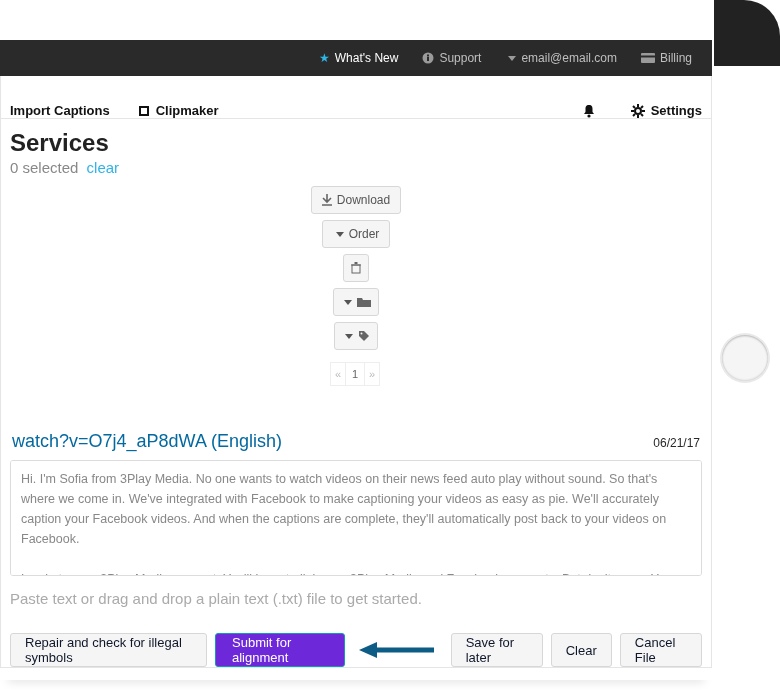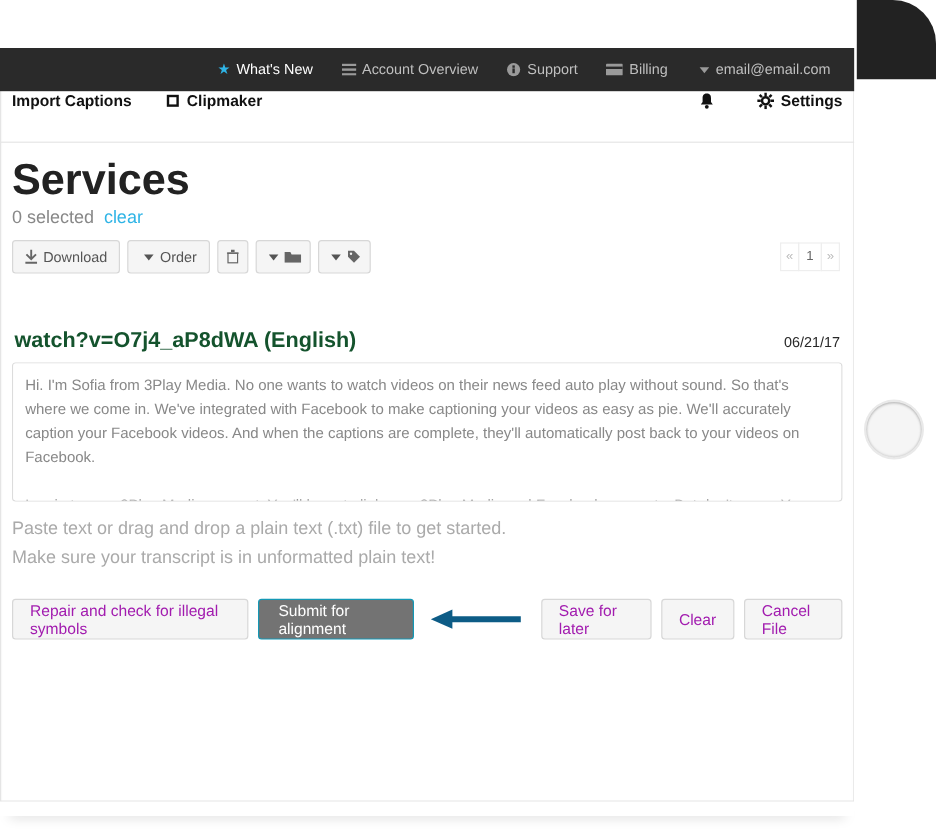--- a/index.html
+++ b/index.html
@@ -6,105 +6,93 @@
 .device-frame{position:relative;width:780px;height:700px;box-sizing:border-box;overflow:hidden;}
 .screen{position:absolute;left:0;top:40px;right:68px;bottom:32px;background:#fff;box-shadow:0 0 0 1px #e5e5e5 inset,0 8px 10px -8px rgba(0,0,0,0.4) inset;overflow:hidden;}
 .round-corner{position:absolute;top:0;right:0;width:66px;height:66px;background:#222;border-top-right-radius:36px;}
 .home-button{position:absolute;right:12px;top:335px;width:46px;height:46px;border-radius:50%;background:#f5f5f5;box-shadow:inset 0 1px 2px rgba(0,0,0,0.25),inset 0 -1px 2px rgba(0,0,0,0.1),0 0 0 2px #e9e9e9;}
 
 .topnav{height:36px;background:#2a2a2a;color:#bfbfbf;display:flex;align-items:center;justify-content:flex-end;padding:0 8px;font-size:12px;}
 .topnav .item{display:flex;align-items:center;gap:5px;padding:0 12px;height:36px;cursor:pointer;}
 .topnav .item.active{color:#fff;}
 .topnav .star{color:#2fb4e6;}
 
-.subnav{height:42px;border-bottom:1px solid #e5e5e5;display:flex;align-items:flex-start;padding:0 10px;font-size:13px;color:#111;}
+.subnav{height:42px;border-bottom:1px solid #e5e5e5;display:flex;align-items:flex-end;padding:0 10px;font-size:13px;color:#111;}
 .subnav .sn-left{display:flex;align-items:center;gap:28px;}
 .subnav .sn-left .item{display:flex;align-items:center;gap:6px;font-weight:bold;cursor:pointer;}
 .subnav .spacer{flex:1;}
 .subnav .sn-right{display:flex;align-items:center;gap:36px;}
 .subnav .sn-right .item{display:flex;align-items:center;gap:6px;font-weight:bold;cursor:pointer;}
 
 .content{padding:8px 10px;}
-.page-title{font-size:36px;font-weight:bold;color:#222;margin:2px 0 0;}
+.page-title{font-size:24px;font-weight:bold;color:#222;margin:2px 0 0;}
 .sel-line{font-size:15px;color:#888;margin-top:2px;}
 .sel-line a{color:#2fb4e6;text-decoration:none;margin-left:4px;}
 
-.toolbar{margin-top:10px;display:flex;align-items:center;gap:6px;}
+.toolbar{margin-top:10px;display:flex;align-items:center;gap:6px;flex-direction:column;}
 .btn{display:inline-flex;align-items:center;gap:5px;height:26px;padding:0 10px;background:#f5f5f5;border:1px solid #d7d7d7;border-radius:3px;color:#555;font-size:12px;cursor:pointer;user-select:none;}
 .btn.sm{padding:0 7px;}
 .caret-down{display:inline-block;width:0;height:0;border-left:4px solid transparent;border-right:4px solid transparent;border-top:5px solid #555;margin-left:3px;}
 .tb-spacer{flex:1;}
 .pager{display:flex;align-items:center;gap:0;margin-right:2px;}
 .pager .pbtn{width:14px;height:22px;border:1px solid #eee;color:#bbb;font-size:11px;display:flex;align-items:center;justify-content:center;background:#fff;}
 .pager .pnum{width:18px;height:22px;border:1px solid #eee;font-size:11px;color:#666;display:flex;align-items:center;justify-content:center;margin:0 -1px;}
 
 .panel{margin-top:22px;border:0;}
 .panel-head{display:flex;align-items:baseline;justify-content:space-between;padding:0 2px 8px;}
-.panel-title{font-size:18px;font-weight:bold;color:#14532d;}
+.panel-title{font-size:18px;font-weight:normal;color:#0369a1;}
 .panel-date{font-size:12px;font-weight:normal;color:#282828;margin-top:28px;}
 .ta{width:100%;box-sizing:border-box;border:1px solid #dcdcdc;border-radius:3px;padding:8px 10px;color:#888;font-size:12.5px;line-height:1.6;height:116px;resize:none;font-family:inherit;background:#fff;}
 .hint{font-size:15px;color:#aaa;margin-top:8px;line-height:1.6;}
 
 .actions{margin-top:22px;display:flex;align-items:center;gap:8px;}
-.btn-lt{height:32px;padding:0 14px;border:1px solid #d7d7d7;background:#f5f5f5;border-radius:3px;color:#a21caf;font-size:13px;display:inline-flex;align-items:center;cursor:pointer;}
-.btn-primary{height:32px;padding:0 16px;background:#737373;border:1px solid #1498b5;color:#fff;border-radius:3px;font-size:13px;display:inline-flex;align-items:center;cursor:pointer;}
+.btn-lt{height:32px;padding:0 14px;border:1px solid #d7d7d7;background:#f5f5f5;border-radius:3px;color:#0f172a;font-size:13px;display:inline-flex;align-items:center;cursor:pointer;}
+.btn-primary{height:32px;padding:0 16px;background:#6d28d9;border:1px solid #1498b5;color:#fff;border-radius:3px;font-size:13px;display:inline-flex;align-items:center;cursor:pointer;}
 .arrow-callout{display:inline-block;margin-left:6px;}
 
 svg{display:block;}
 
 .bottom-shadow{position:absolute;left:0;right:68px;bottom:20px;height:18px;box-shadow:0 8px 10px -8px rgba(0,0,0,0.4);}
 </style>
 </head>
 <body>
 
 <div class="device-frame">
   <div class="round-corner"></div>
   <div class="home-button"></div>
 
   <div class="screen">
 
     <div class="topnav">
       <div class="item active">
         <span class="star">★</span>
         <span>What's New</span>
-      </div>
-      <div class="item">
-        <span>
-          <svg width="12" height="10">
-              <g fill="#9a9a9a">
-                <rect y="0" width="12" height="2"></rect>
-                <rect y="4" width="12" height="2"></rect>
-                <rect y="8" width="12" height="2"></rect>
-              </g>
-            </svg>
-        </span>
-        <span>Account Overview</span>
       </div>
       <div class="item">
         <span>
           <svg width="12" height="12">
               <circle cx="6" cy="6" r="5.5" fill="#9a9a9a"></circle>
               <rect x="5" y="5" width="2" height="4" fill="#2a2a2a"></rect>
               <rect x="5" y="2.5" width="2" height="2" fill="#2a2a2a"></rect>
             </svg>
         </span>
         <span>Support</span>
       </div>
       <div class="item">
+        <span class="caret-down" style="border-top-color:#9a9a9a"></span>
+        <span>email@email.com</span>
+      </div>
+      <div class="item">
         <span>
           <svg width="14" height="10">
               <rect x="0" y="0" width="14" height="10" rx="1" fill="#9a9a9a"></rect>
               <rect x="0" y="2.5" width="14" height="2" fill="#2a2a2a"></rect>
             </svg>
         </span>
         <span>Billing</span>
-      </div>
-      <div class="item">
-        <span class="caret-down" style="border-top-color:#9a9a9a"></span>
-        <span>email@email.com</span>
       </div>
     </div>
 
     <div class="subnav">
       <div class="sn-left">
         <div class="item">
           <span>Import Captions</span>
         </div>
         <div class="item">
           <span>
@@ -204,21 +192,20 @@
       <div class="panel">
         <div class="panel-head">
           <div class="panel-title">watch?v=O7j4_aP8dWA (English)</div>
           <div class="panel-date">06/21/17</div>
         </div>
         <textarea class="ta" style="">Hi. I'm Sofia from 3Play Media. No one wants to watch videos on their news feed auto play without sound. So that's where we come in. We've integrated with Facebook to make captioning your videos as easy as pie. We'll accurately caption your Facebook videos. And when the captions are complete, they'll automatically post back to your videos on Facebook.
 
 Log in to your 3Play Media account. You'll have to link your 3Play Media and Facebook accounts. But don't worry. You won't have to</textarea>
         <div class="hint">
           <div>Paste text or drag and drop a plain text (.txt) file to get started.</div>
-          <div>Make sure your transcript is in unformatted plain text!</div>
         </div>
 
         
         <div class="actions">
           <div class="btn-lt">Repair and check for illegal symbols</div>
           <div class="btn-primary">Submit for alignment</div>
           <span class="arrow-callout">
             <svg width="76" height="20">
                 <line x1="75" y1="10" x2="14" y2="10" stroke="#0d5c86" stroke-width="5"></line>
                 <polygon points="0,10 18,2 18,18" fill="#0d5c86"></polygon>

